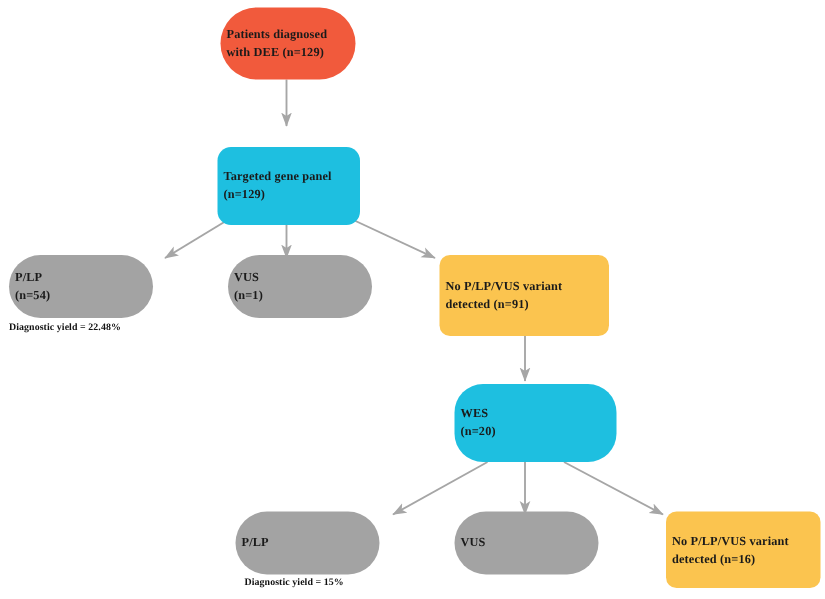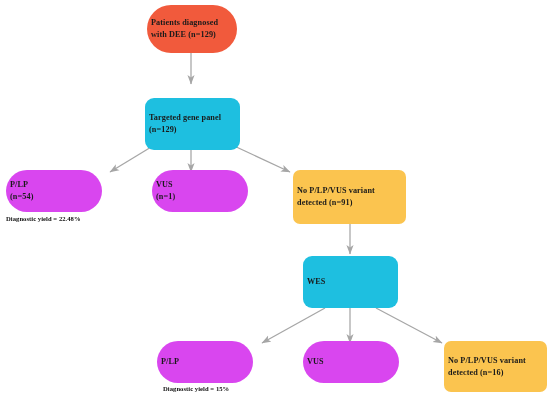--- a/index.html
+++ b/index.html
@@ -31,21 +31,21 @@
   }
   .node .lines {
     width: 100%;
   }
   .shape-pill { border-radius: 999px; }
   .shape-rrect { border-radius: 9px; }
   .shape-rrect-sm { border-radius: 7px; }
 
   .c-red    { background: #f15a3c; }
   .c-cyan   { background: #1ebfe0; }
-  .c-green  { background: #d946ef; }
+  .c-green  { background: #a3a3a3; }
   .c-amber  { background: #fbc44f; }
 
   .caption {
     position: absolute;
     font-family: "Liberation Serif", "DejaVu Serif", serif;
     font-weight: bold;
     font-size: 6.6px;
     color: #111111;
     white-space: nowrap;
     letter-spacing: 0.05px;
@@ -112,23 +112,24 @@
     </div>
   </div>
 
   <div class="node c-amber shape-rrect-sm" style="left:293px; top:170px; width:113px; height:54px;">
     <div class="lines">
       <div>No P/LP/VUS variant</div>
       <div>detected (n=91)</div>
     </div>
   </div>
 
-  <div class="node c-cyan shape-rrect" style="left:303px; top:256px; width:95px; height:52px;">
+  <div class="node c-cyan shape-rrect" style="left:303px; top:256px; width:108px; height:52px;border-radius:19px;">
     <div class="lines">
       <div>WES</div>
+      <div>(n=20)</div>
     </div>
   </div>
 
   <div class="node c-green shape-pill" style="left:157px; top:341px; width:96px; height:42px;">
     <div class="lines">
       <div>P/LP</div>
     </div>
   </div>
 
   <div class="caption" style="left:163px; top:385px;">Diagnostic yield = 15%</div>

